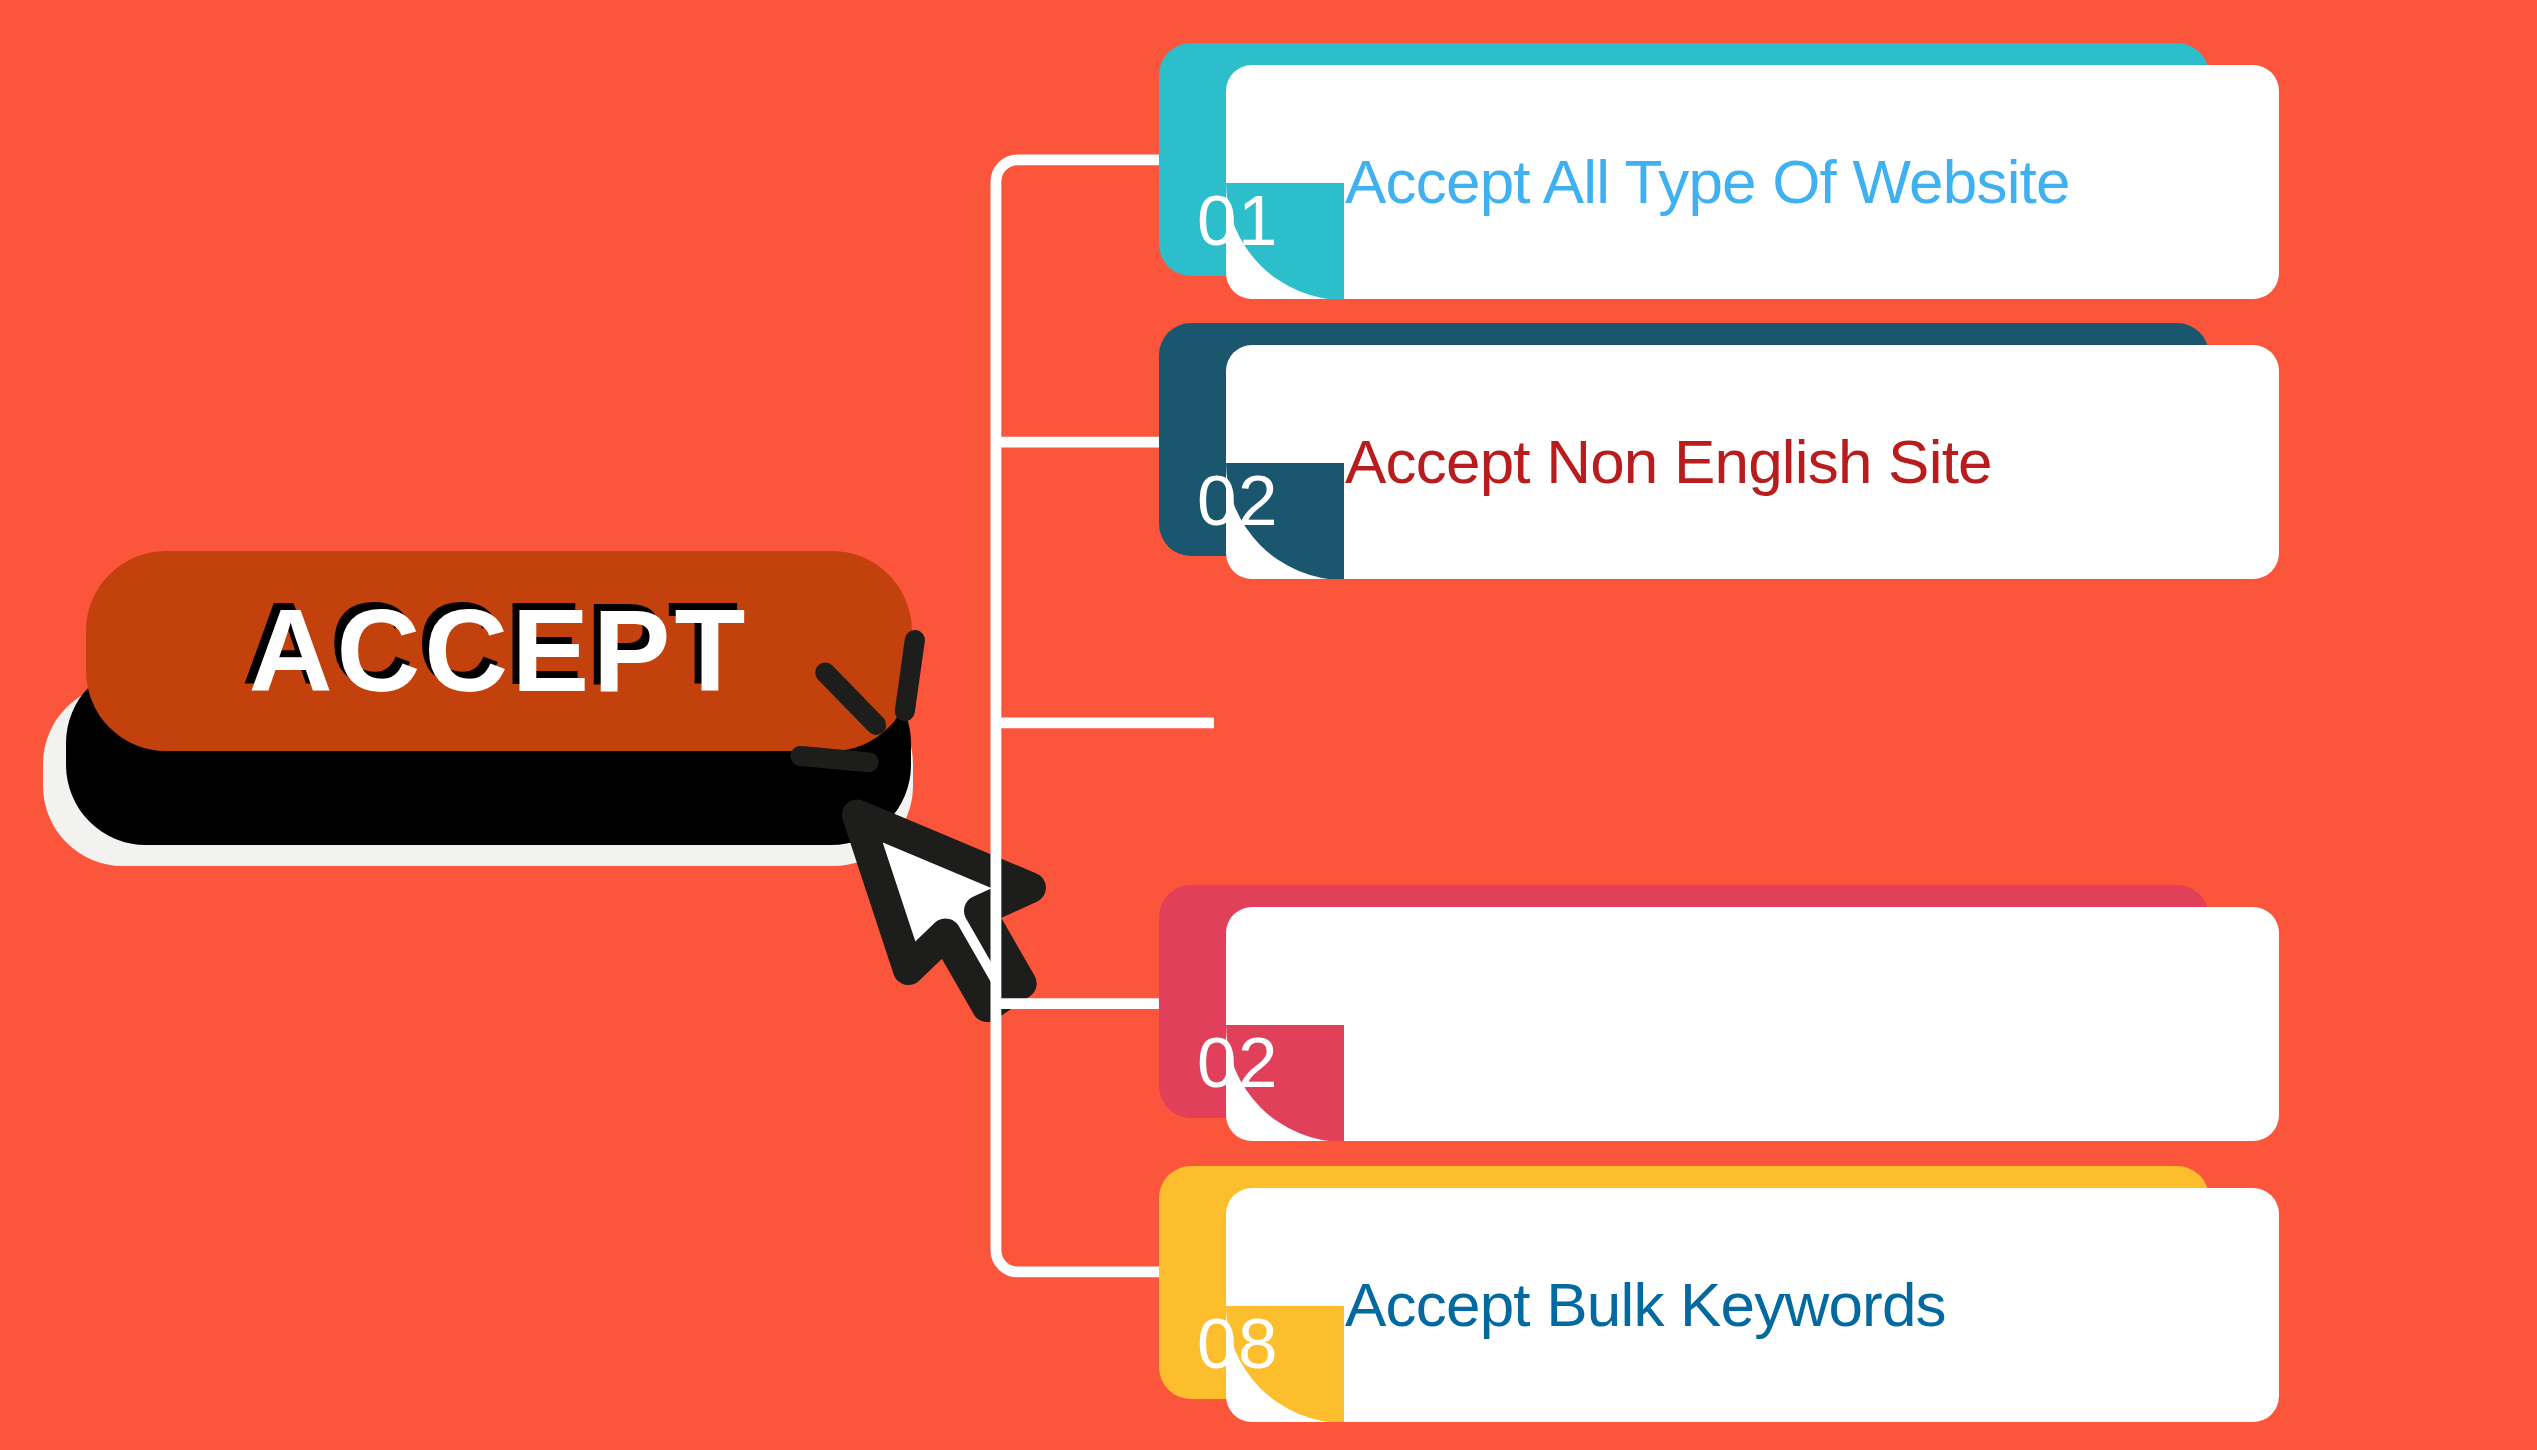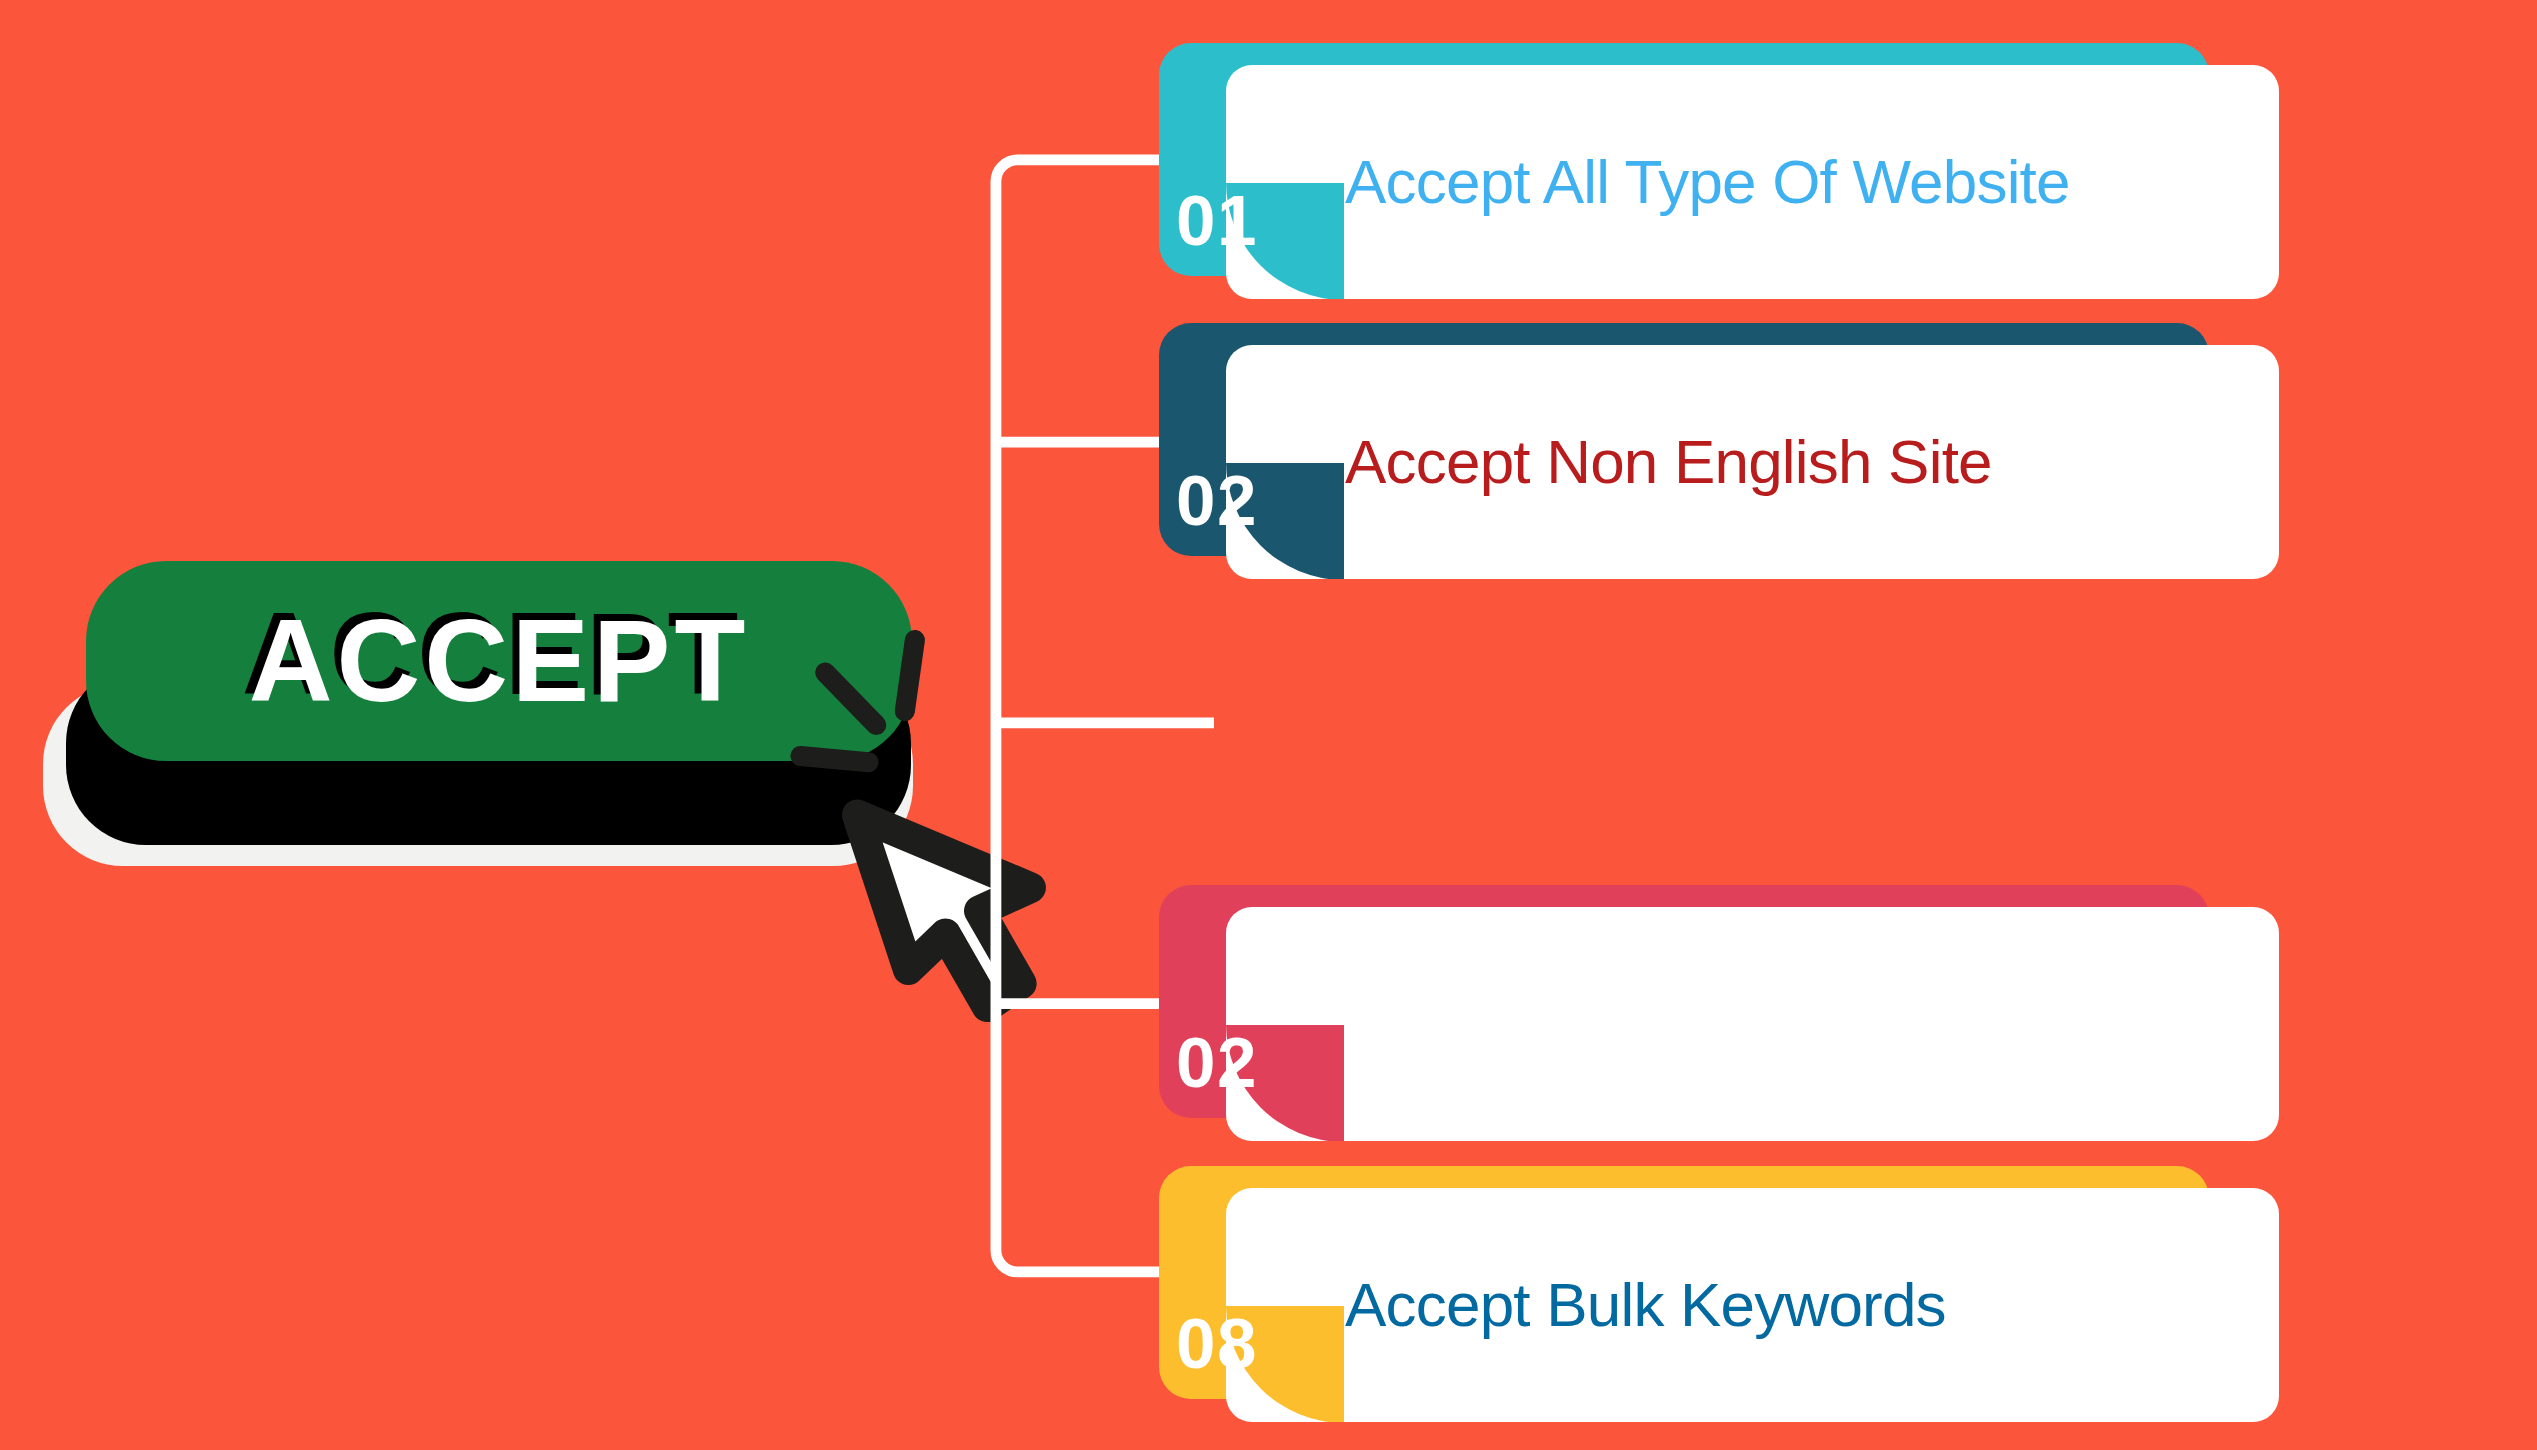--- a/index.html
+++ b/index.html
@@ -44,24 +44,24 @@
   #btn-shadow-black {
     left: 23px;
     top: 114px;
     width: 845px;
     height: 182px;
     background: #000000;
     border-radius: 80px;
   }
   #btn-face {
     left: 43px;
-    top: 12px;
+    top: 2px;
     width: 826px;
     height: 200px;
-    background: #15803d;
+    background: #c2410c;
     border-radius: 80px;
     display: flex;
     align-items: center;
     justify-content: center;
   }
   #accept-label {
     position: relative;
     color: #FFFFFF;
     font-size: 116px;
     font-weight: 700;
@@ -150,23 +150,23 @@
     border-bottom-left-radius: 118px;
   }
   .card-number {
     position: absolute;
     left: 17px;
     top: 131px;
     width: 124px;
     height: 93px;
     color: #FFFFFF;
     font-size: 71px;
-    font-weight: 700;
+    font-weight: 400;
     line-height: 93px;
-    text-align: left;
+    text-align: center;
     letter-spacing: 1.5px;
     font-family: "Liberation Sans", sans-serif;
     user-select: none;
     z-index: 5;
   }
   .card-title {
     position: absolute;
     left: 186px;
     top: 21.7px;
     width: 913px;

